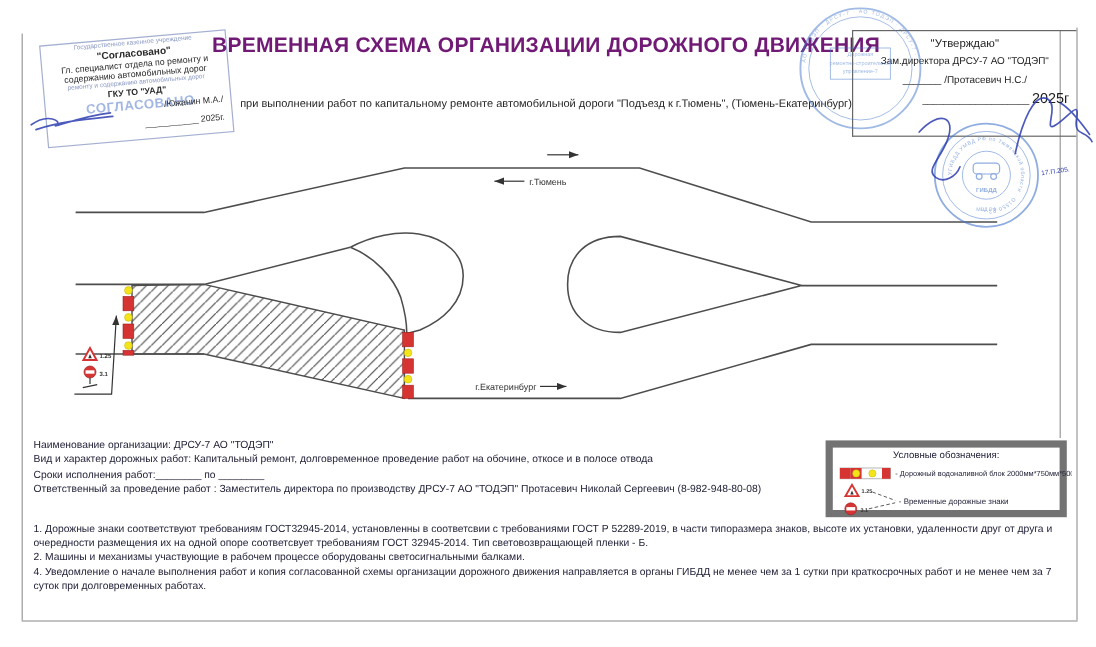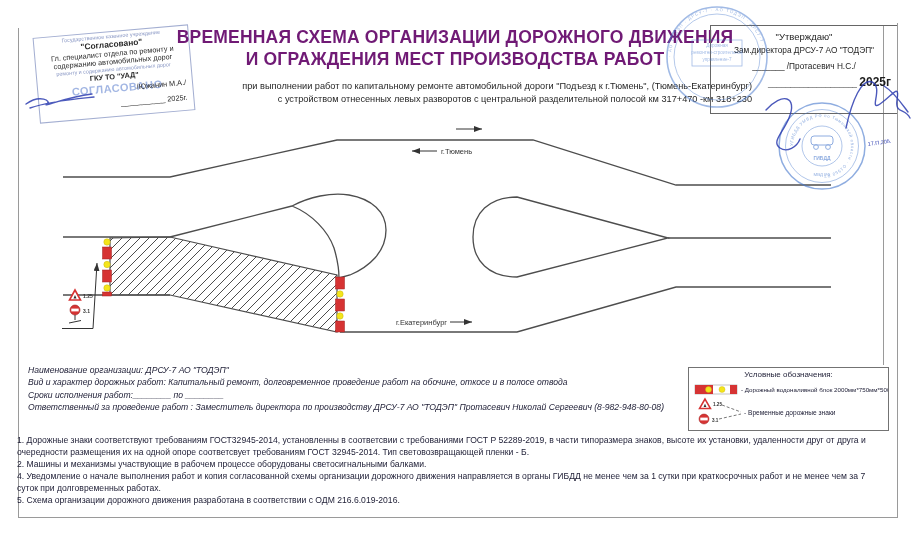--- a/index.html
+++ b/index.html
@@ -4,21 +4,21 @@
 <style>
   html,body{margin:0;padding:0;background:#fff;}
   .sheet{position:relative;width:913px;height:539px;background:#ffffff;overflow:hidden;
          font-family:"Liberation Sans",sans-serif;color:#222;}
   .abs{position:absolute;}
   
   .vline,.hline{position:absolute;background:#9a9a9a;}
   
   .title{position:absolute;left:172px;top:26px;width:566px;text-align:center;
          font-weight:bold;font-size:17.5px;line-height:1.28;color:#701a75;letter-spacing:.2px;}
-  .subtitle{position:absolute;left:186px;top:80px;width:566px;text-align:right;
+  .subtitle{position:absolute;left:172px;top:80px;width:566px;text-align:center;
          font-size:9.2px;line-height:1.4;color:#262626;}
   
   .lstamp{position:absolute;left:36px;top:31px;width:156px;height:86px;
           transform:rotate(-5deg);border:1.5px solid rgba(88,108,172,.55);
           text-align:center;padding-top:2px;box-sizing:border-box;}
   .lstamp .faint{font-size:5.4px;color:rgba(88,108,172,.7);line-height:1.1;}
   .lstamp .t1{font-size:8.4px;font-weight:bold;color:#2b2b2b;line-height:1.15;}
   .lstamp .t2{font-size:7.3px;color:#2b2b2b;line-height:1.22;}
   .lstamp .wmrow{position:relative;height:13px;}
   .lstamp .wm{position:absolute;left:2px;top:0;width:100%;font-size:11px;font-weight:bold;
@@ -26,28 +26,28 @@
   .lstamp .over{position:absolute;right:6px;top:2px;font-size:7.3px;color:#2b2b2b;}
   .lstamp .date{font-size:7.3px;color:#2b2b2b;text-align:right;padding-right:6px;margin-top:4px;}
   
   .rblock{position:absolute;left:710px;top:25px;width:187px;height:89px;box-sizing:border-box;
           border-top:1px solid #666;border-left:1px solid #666;border-bottom:1px solid #666;
           padding:5px 6px 0 6px;}
   .rblock .r1{text-align:center;font-size:9.5px;color:#1e1e1e;}
   .rblock .r2{text-align:center;font-size:8.3px;margin-top:3px;color:#1e1e1e;}
   .rblock .r3{text-align:center;font-size:8.3px;margin-top:6px;color:#1e1e1e;}
   .rblock .r4{text-align:right;font-size:8px;margin-top:4px;color:#1e1e1e;}
-  .rblock .r4 .yr{font-size:12px;font-weight:bold;}
-  
-  .info{position:absolute;left:28px;top:364px;width:700px;font-size:8.6px;line-height:12.3px;color:#23233a;font-style:italic;}
+  .rblock .r4 .yr{font-size:12px;font-weight:normal;}
+  
+  .info{position:absolute;left:28px;top:364px;width:700px;font-size:8.6px;line-height:12.3px;color:#23233a;}
   .info div{white-space:nowrap;}
-  .notes{position:absolute;left:17px;top:434px;width:866px;font-size:8.6px;line-height:12.1px;color:#23233a;}
+  .notes{position:absolute;left:28px;top:434px;width:866px;font-size:8.6px;line-height:12.1px;color:#23233a;}
   
   .legend{position:absolute;left:688px;top:367px;width:201px;height:64px;
-          border:1px solid #737373;box-sizing:border-box;}
+          border:6px solid #737373;box-sizing:border-box;}
   .legend .lt{text-align:center;font-size:8px;color:#23233a;margin-top:2px;}
   svg text{font-family:"Liberation Sans",sans-serif;}
 </style>
 </head>
 <body>
 
 <div class="sheet">
 
   <div class="vline" style="left:18px;top:28px;width:1px;height:489px;"></div>
   <div class="vline" style="left:897px;top:23px;width:1px;height:494px;"></div>
@@ -63,25 +63,23 @@
     <div class="t2" style="font-weight:bold">ГКУ ТО "УАД"</div>
     <div class="wmrow">
       <div class="wm">СОГЛАСОВАНО</div>
       <div class="over">/Южанин М.А./</div>
     </div>
     <div class="date">___________ 2025г.</div>
   </div>
 
   <div class="title">
     <div>ВРЕМЕННАЯ СХЕМА ОРГАНИЗАЦИИ ДОРОЖНОГО ДВИЖЕНИЯ</div>
-    <div>И ОГРАЖДЕНИЯ МЕСТ ПРОИЗВОДСТВА РАБОТ</div>
   </div>
   <div class="subtitle">
     <div>при выполнении работ по капитальному ремонте автомобильной дороги "Подъезд к г.Тюмень", (Тюмень-Екатеринбург)</div>
-    <div>с устройством отнесенных левых разворотов с центральной разделительной полосой км 317+470 -км 318+230</div>
   </div>
 
   <div class="rblock">
     <div class="r1">"Утверждаю"</div>
     <div class="r2">Зам.директора ДРСУ-7 АО "ТОДЭП"</div>
     <div class="r3">_______ /Протасевич Н.С./</div>
     <div class="r4">
       <span>____________________</span>
       <span class="yr">2025г</span>
     </div>
@@ -183,21 +181,20 @@
     <div>Наименование организации: ДРСУ-7 АО "ТОДЭП"</div>
     <div>Вид и характер дорожных работ: Капитальный ремонт, долговременное проведение работ на обочине, откосе и в полосе отвода</div>
     <div>Сроки исполнения работ:________  по ________</div>
     <div>Ответственный за проведение работ : Заместитель директора по производству ДРСУ-7 АО "ТОДЭП"  Протасевич Николай Сергеевич (8-982-948-80-08)</div>
   </div>
 
   <div class="notes">
     <div>1. Дорожные знаки соответствуют требованиям  ГОСТ32945-2014, установленны в соответсвии с требованиями ГОСТ Р 52289-2019, в части типоразмера знаков, высоте их установки, удаленности друг от друга и очередности размещения их на одной опоре соответсвует требованиям ГОСТ 32945-2014. Тип световозвращающей пленки - Б.</div>
     <div>2. Машины и механизмы участвующие в рабочем процессе оборудованы светосигнальными балками.</div>
     <div>4. Уведомление о начале выполнения работ и копия согласованной схемы организации дорожного движения направляется в органы ГИБДД не менее чем за 1 сутки при краткосрочных работ и не менее чем за 7 суток при долговременных работах.</div>
-    <div>5.  Схема организации дорожного движения разработана в соответствии с ОДМ 216.6.019-2016.</div>
   </div>
 
   <div class="legend">
     <div class="lt">Условные обозначения:</div>
     <svg width="199" height="48" viewBox="0 0 199 48">
       <g>
         <rect x="6" y="6" width="42" height="9" fill="#fff" stroke="#999" stroke-width=".6"></rect>
         <rect x="6" y="6" width="9" height="9" fill="#d63333"></rect>
         <rect x="15" y="6" width="9" height="9" fill="#d63333"></rect>
         <circle cx="19.5" cy="10.5" r="3" fill="#f4e51a" stroke="#c9b70e" stroke-width=".4"></circle>

